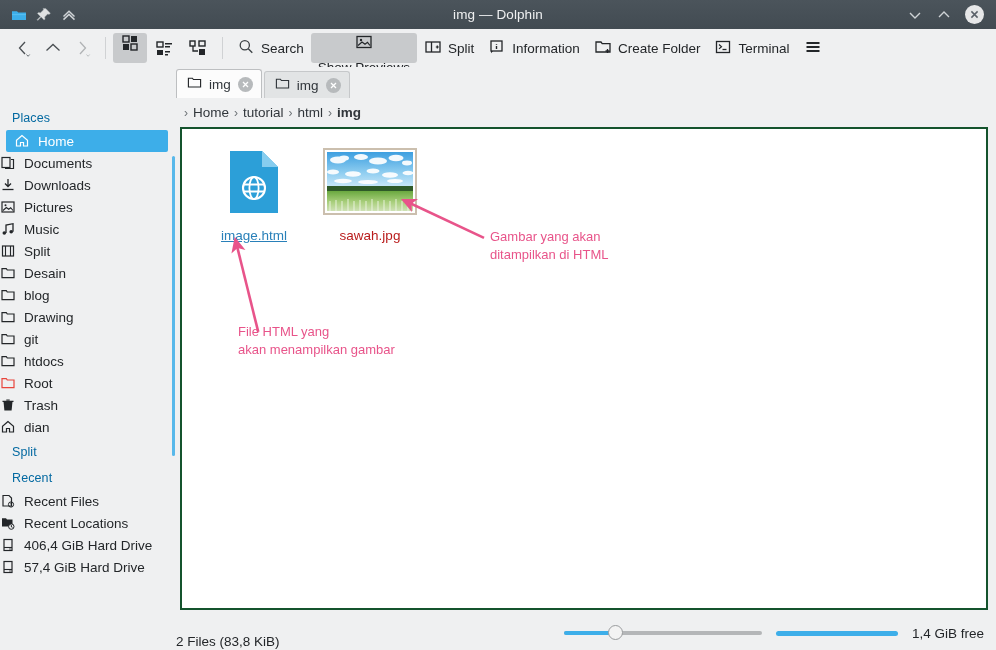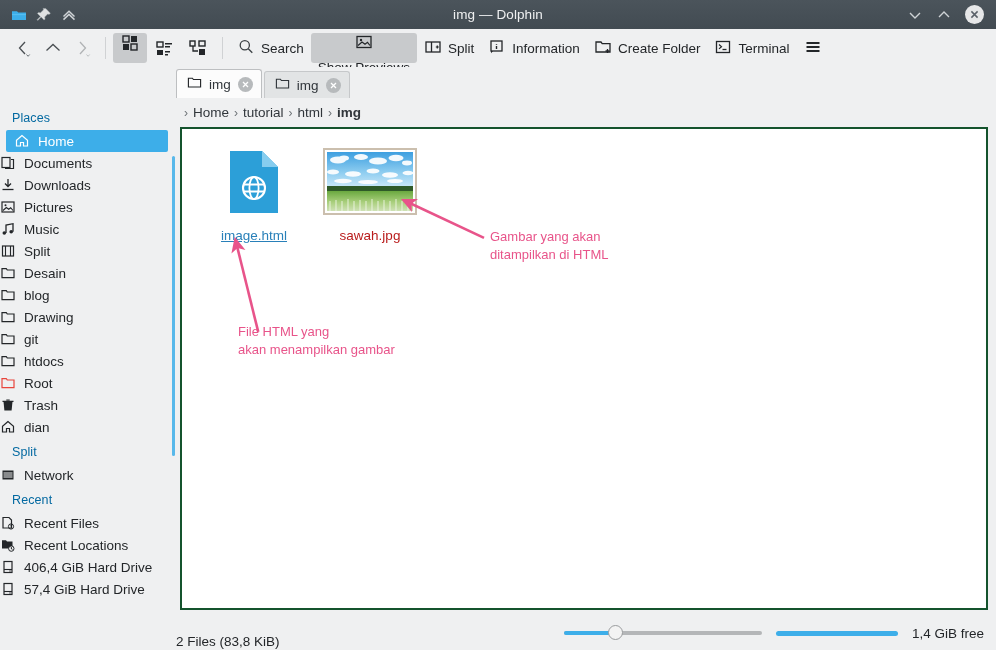--- a/index.html
+++ b/index.html
@@ -464,29 +464,20 @@
       <div class="sb-item">
         <span class="sb-ico">
           <svg width="16" height="16" viewBox="0 0 16 16">
               <path d="M8 2.5L2.5 7.2V13h4V9.5h3V13h4V7.2z" fill="none" stroke="#232629" stroke-width="1.2"></path>
             </svg>
         </span>
         <span>dian</span>
       </div>
 
       <div class="sb-group">Split</div>
-      <div class="sb-item">
-        <span class="sb-ico">
-          <svg width="16" height="16" viewBox="0 0 16 16">
-            <rect x="2.5" y="3.5" width="11" height="9" fill="#232629"></rect>
-            <path d="M3.5 6h9M3.5 8h9M3.5 10h9" stroke="#eff0f1" stroke-width="1"></path>
-          </svg>
-        </span>
-        <span>Network</span>
-      </div>
 
       <div class="sb-group">Recent</div>
       <div class="sb-item">
         <span class="sb-ico">
           <svg width="16" height="16" viewBox="0 0 16 16">
             <path d="M3 2.5h6l2.5 2.5v8H3z" fill="none" stroke="#232629" stroke-width="1.2"></path>
             <circle cx="11" cy="11.5" r="2.6" fill="none" stroke="#232629" stroke-width="1"></circle>
             <path d="M11 10v1.5l1 .7" stroke="#232629" stroke-width=".9"></path>
           </svg>
         </span>

